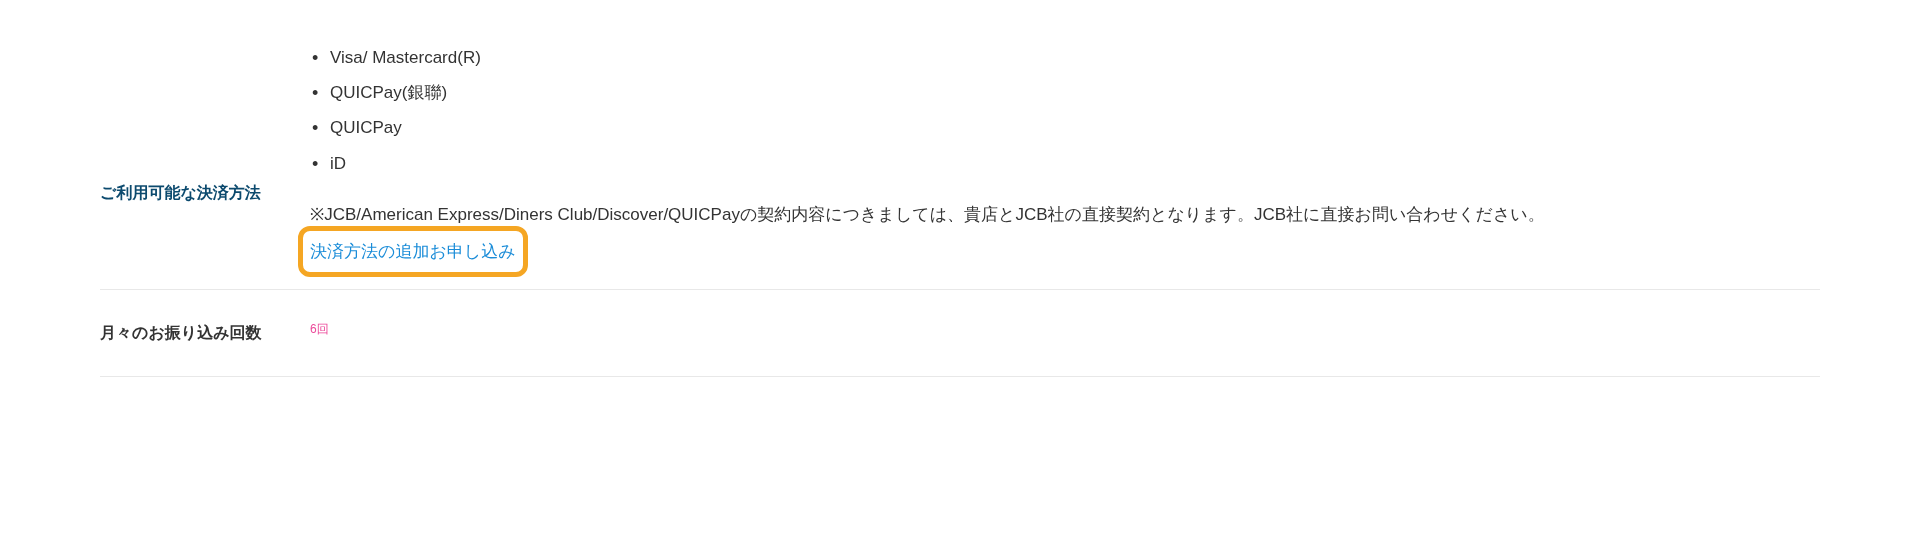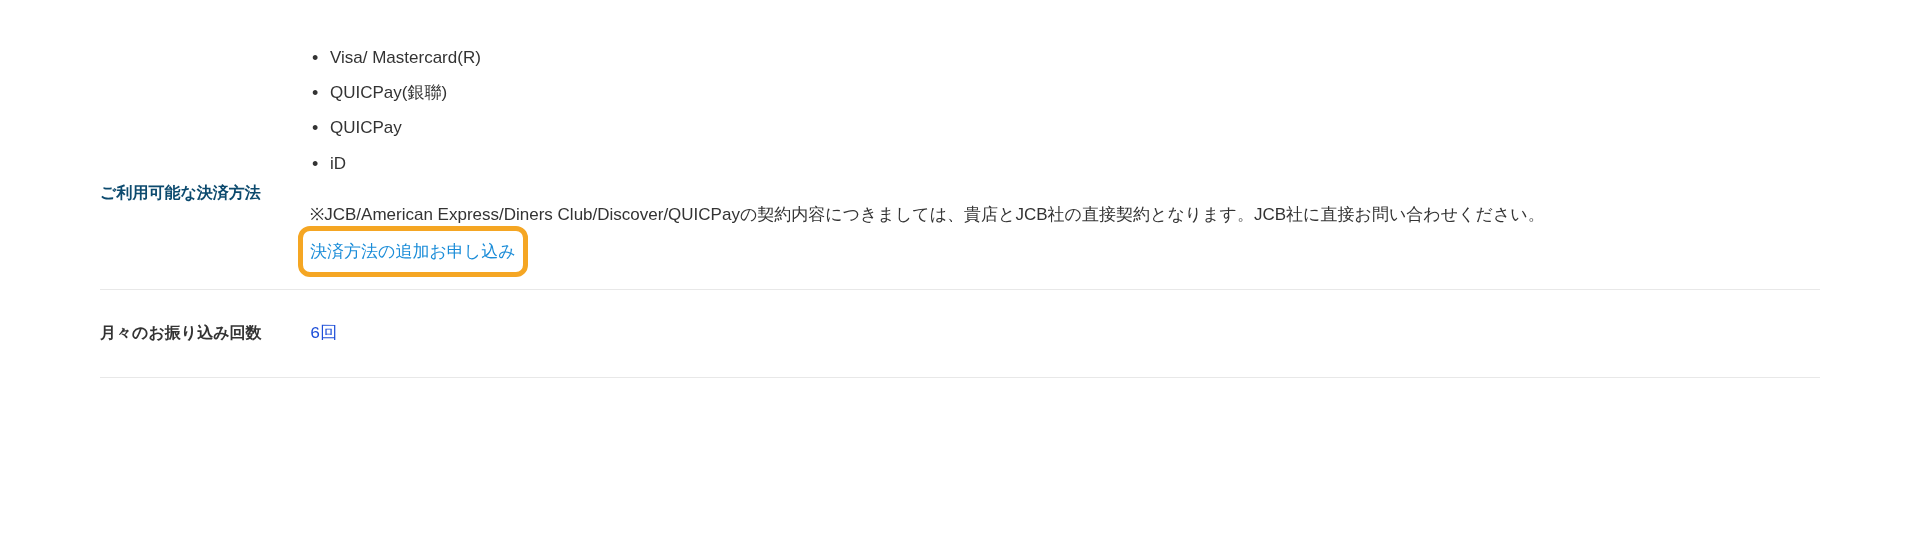--- a/index.html
+++ b/index.html
@@ -86,23 +86,22 @@
       border: none;
       border-top: 1px solid #e8e8e8;
       margin: 0;
     }
     .row-second {
       display: flex;
       padding: 30px 0;
       align-items: flex-start;
     }
     .second-value {
-      font-size: 17px;
-      color: #1d4ed8;
-      font-family: Liberation Mono, monospace;
+      font-size: 12px;
+      color: #ec4899;
     }
   </style>
 </head>
 <body>
 
 <div class="container">
   <div class="row">
     <div class="row-label">ご利用可能な決済方法</div>
     <div class="row-value">
       <ul>

